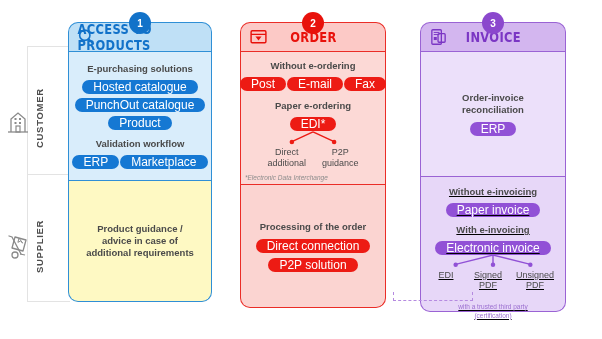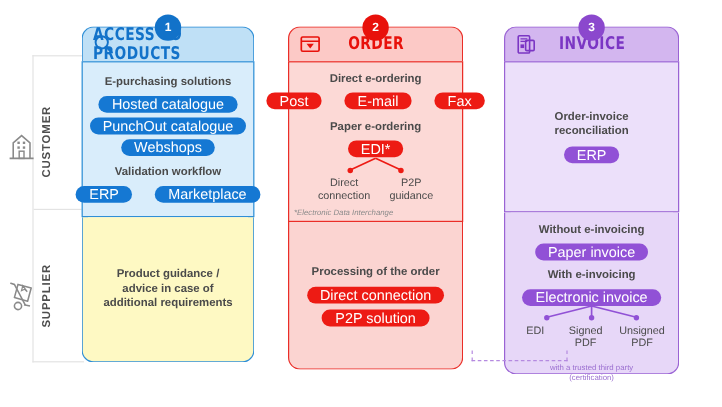--- a/index.html
+++ b/index.html
@@ -40,21 +40,21 @@
   .cell{position:relative;}
   .cell-inner{position:absolute;left:0;top:0;width:100%;height:100%;
               display:flex;flex-direction:column;align-items:center;
               justify-content:center;}
 
   .ttl{font-size:9.5px;font-weight:bold;color:#4a4a4a;text-align:center;
        line-height:12px;margin:0;}
   .pill{display:inline-flex;align-items:center;justify-content:center;
         border-radius:9px;color:#fff;font-size:12px;padding:0 11px;height:14px;
         white-space:nowrap;}
-  .pillrow{display:flex;gap:19px;justify-content:center;align-items:flex-end;}
+  .pillrow{display:flex;gap:1px;justify-content:center;align-items:flex-end;}
   .note{font-size:6.5px;font-style:italic;color:#8c8c8c;}
 
   
   #col1{left:68px;width:144px;}
   #col1 .col-head{background:#bfe0f6;border:1.2px solid #2f8fd6;border-bottom:none;}
   #col1 .col-title{color:#1272c9;}
   #col1 .badge{background:#1272c9;}
   #c1a{height:128px;background:#d9edfb;border:1.2px solid #2f8fd6;}
   #c1b{height:120px;background:#fef9c3;border:1.2px solid #2f8fd6;border-top:none;
        border-radius:0 0 10px 10px;}
@@ -134,21 +134,21 @@
     </div>
 
     <div class="cell" id="c1a">
       <div class="cell-inner">
         <div class="ttl">E-purchasing solutions</div>
         <div style="height:5px"></div>
         <div class="pill blue-pill">Hosted catalogue</div>
         <div style="height:4px"></div>
         <div class="pill blue-pill">PunchOut catalogue</div>
         <div style="height:4px"></div>
-        <div class="pill blue-pill">Webshops</div>
+        <div class="pill blue-pill">Product</div>
         <div style="height:8px"></div>
         <div class="ttl">Validation workflow</div>
         <div style="height:5px"></div>
         <div class="pillrow">
           <div class="pill blue-pill">ERP</div>
           <div class="pill blue-pill">Marketplace</div>
         </div>
       </div>
     </div>
 
@@ -169,21 +169,21 @@
           <rect x="2.2" y="3.5" width="15.6" height="12.5" rx="1.2" fill="none" stroke="#e8110b" stroke-width="1.5"></rect>
           <path d="M2.2 7.2h15.6" stroke="#e8110b" stroke-width="1.4"></path>
           <path d="M6.8 9.4h6.4l-3.2 4.3z" fill="#e8110b"></path>
         </svg>
       </span>
       <span class="col-title">ORDER</span>
     </div>
 
     <div class="cell" id="c2a">
       <div class="cell-inner" style="justify-content:flex-start;padding-top:8px;">
-        <div class="ttl">Direct e-ordering</div>
+        <div class="ttl">Without e-ordering</div>
         <div style="height:5px"></div>
         <div class="pillrow">
           <div class="pill red-pill">Post</div>
           <div class="pill red-pill">E-mail</div>
           <div class="pill red-pill">Fax</div>
         </div>
         <div style="height:9px"></div>
         <div class="ttl">Paper e-ordering</div>
         <div style="height:5px"></div>
         <div class="pill red-pill">EDI*</div>
@@ -191,21 +191,21 @@
           <svg viewBox="0 0 100 16" width="88" height="16">
             <path d="M50 0 L26 11" stroke="#ed1b14" stroke-width="1.6" fill="none"></path>
             <path d="M50 0 L74 11" stroke="#ed1b14" stroke-width="1.6" fill="none"></path>
             <circle cx="26" cy="11.5" r="2.6" fill="#ed1b14"></circle>
             <circle cx="74" cy="11.5" r="2.6" fill="#ed1b14"></circle>
           </svg>
         </div>
         <div class="leafrow" style="gap:16px;">
           <div class="leaf">
             <span>Direct</span><br>
-            <span>connection</span>
+            <span>additional</span>
           </div>
           <div class="leaf">
             <span>P2P</span><br>
             <span>guidance</span>
           </div>
         </div>
       </div>
       <div class="note" style="position:absolute;left:4px;bottom:3px;">*Electronic Data Interchange</div>
     </div>
 
@@ -237,21 +237,21 @@
     <div class="cell" id="c3a">
       <div class="cell-inner">
         <div class="ttl">Order-invoice</div>
         <div class="ttl">reconciliation</div>
         <div style="height:6px"></div>
         <div class="pill purple-pill">ERP</div>
       </div>
     </div>
 
     <div class="cell" id="c3b">
-      <div class="cell-inner" style="justify-content:flex-end;padding-top:9px;">
+      <div class="cell-inner" style="justify-content:flex-end;padding-top:9px;text-decoration:underline;">
         <div class="ttl">Without e-invoicing</div>
         <div style="height:5px"></div>
         <div class="pill purple-pill">Paper invoice</div>
         <div style="height:8px"></div>
         <div class="ttl">With e-invoicing</div>
         <div style="height:5px"></div>
         <div class="pill purple-pill">Electronic invoice</div>
         <div class="branch">
           <svg viewBox="0 0 120 16" width="112" height="15">
             <path d="M60 0 L20 10" stroke="#9151d6" stroke-width="1.5" fill="none"></path>

